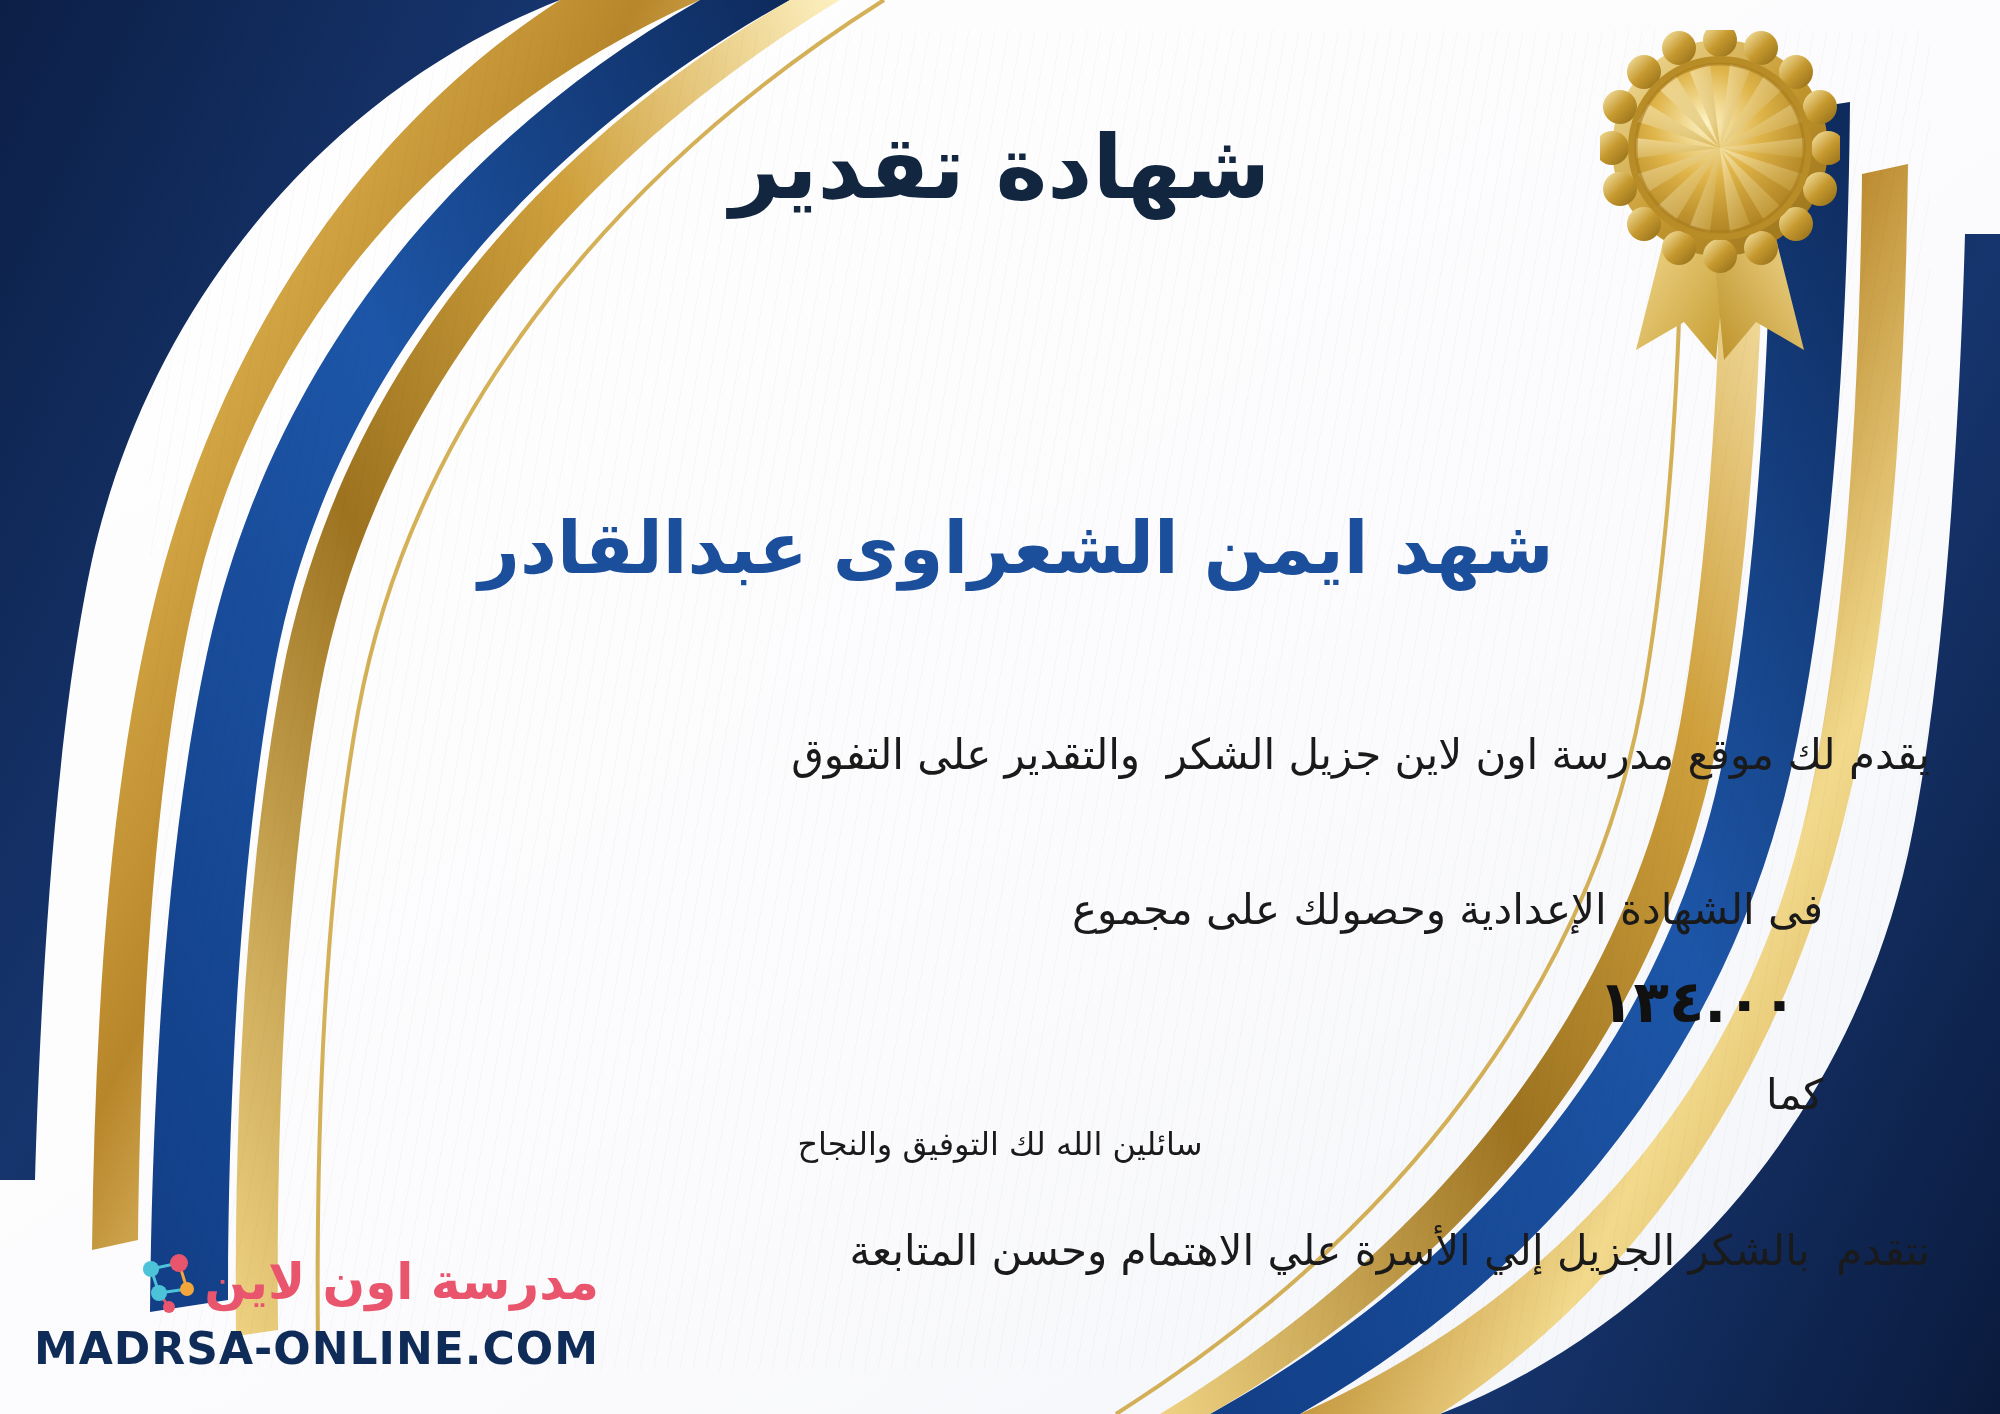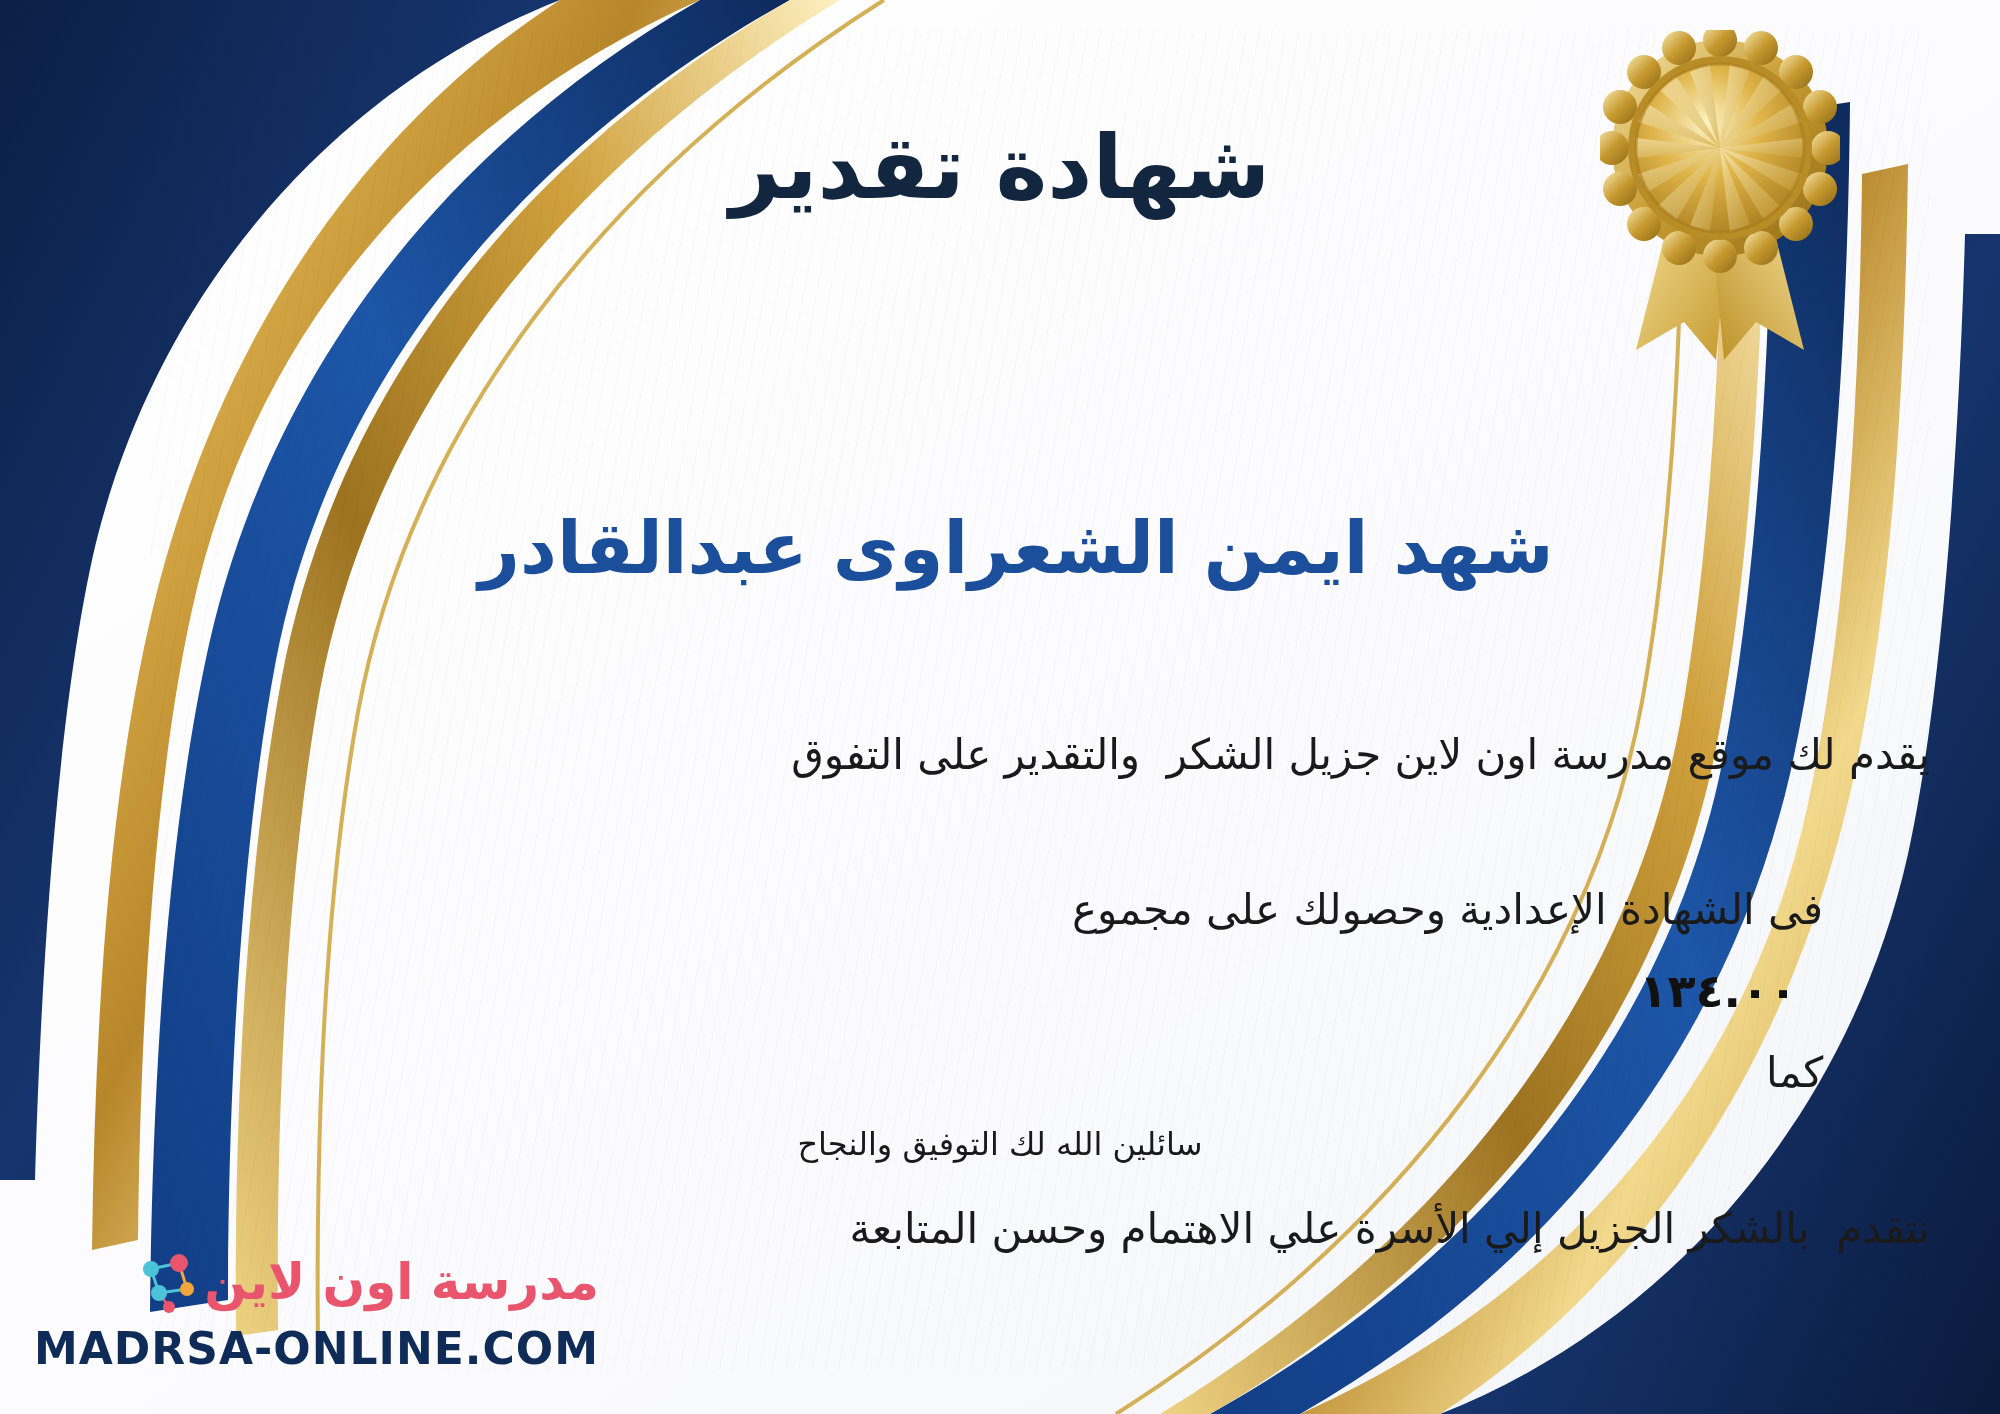--- a/index.html
+++ b/index.html
@@ -87,21 +87,21 @@
     color: #1a1a1a;
     line-height: 1.85;
   }
 
   .body-line {
     display: block;
     white-space: pre-wrap;
   }
 
   .score {
-    font-size: 46px;
+    font-size: 58px;
     font-weight: 700;
     color: #111111;
     padding: 0 26px;
     margin-top: 16px;
   }
 
   .closing {
     position: absolute;
     top: 1125px;
     left: 0;

